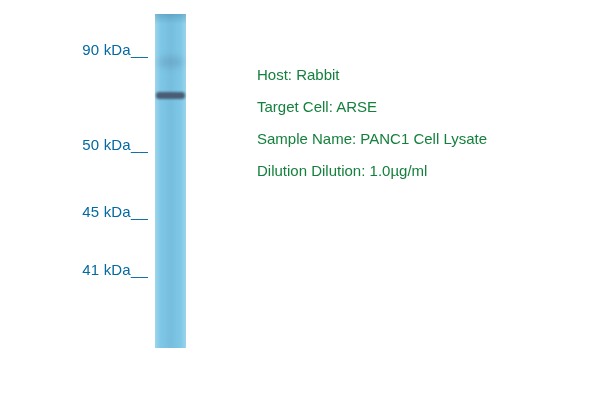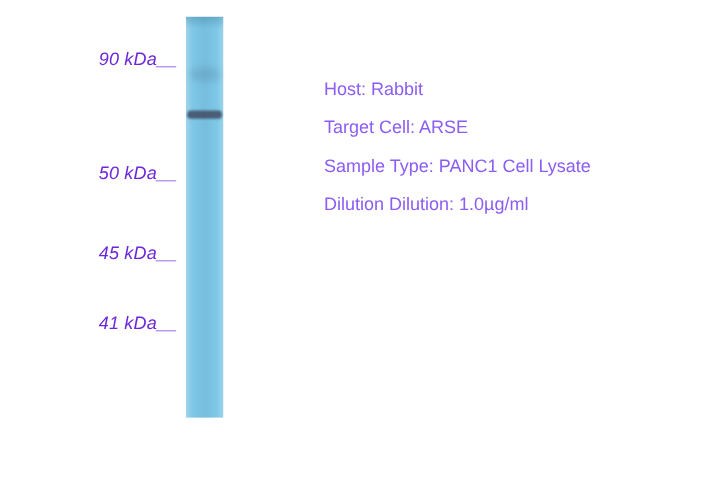--- a/index.html
+++ b/index.html
@@ -18,24 +18,23 @@
     position: absolute;
     inset: 0;
   }
   .marker-label {
     position: absolute;
     left: 0;
     width: 148px;
     text-align: right;
     font-size: 15px;
     line-height: 18px;
-    color: #6d28d9;
+    color: #0369a1;
     letter-spacing: 0.2px;
     white-space: nowrap;
-    font-style: italic;
   }
   .marker-90 { top: 41px; }
   .marker-65 { top: 72px; }
   .marker-40 { top: 136px; }
   .marker-29 { top: 203px; }
   .marker-22 { top: 261px; }
   .lane-strip {
     position: absolute;
     left: 155px;
     top: 14px;
@@ -73,25 +72,25 @@
     left: 158px;
     top: 56px;
     width: 26px;
     height: 12px;
     border-radius: 50%;
     background: rgba(60, 90, 120, 0.18);
     filter: blur(3px);
   }
   .annotations {
     position: absolute;
-    left: 270px;
+    left: 257px;
     top: 66px;
     font-size: 15px;
     line-height: 18px;
-    color: #8b5cf6;
+    color: #15803d;
   }
   .annotation-line {
     margin-bottom: 14px;
     white-space: nowrap;
   }
 </style>
 </head>
 <body>
 
 <div class="blot-figure">
@@ -103,17 +102,17 @@
 
   <div class="lane-strip" style="background-color: rgb(126, 199, 230);"></div>
 
   <div class="faint-smear"></div>
 
   <div class="protein-band" style="background-color: rgb(68, 83, 106);"></div>
 
   <div class="annotations">
     <div class="annotation-line">Host: Rabbit</div>
     <div class="annotation-line">Target Cell: ARSE</div>
-    <div class="annotation-line">Sample Type: PANC1 Cell Lysate</div>
+    <div class="annotation-line">Sample Name: PANC1 Cell Lysate</div>
     <div class="annotation-line">Dilution Dilution: 1.0µg/ml</div>
   </div>
 
 </div>
 
 </body></html>

